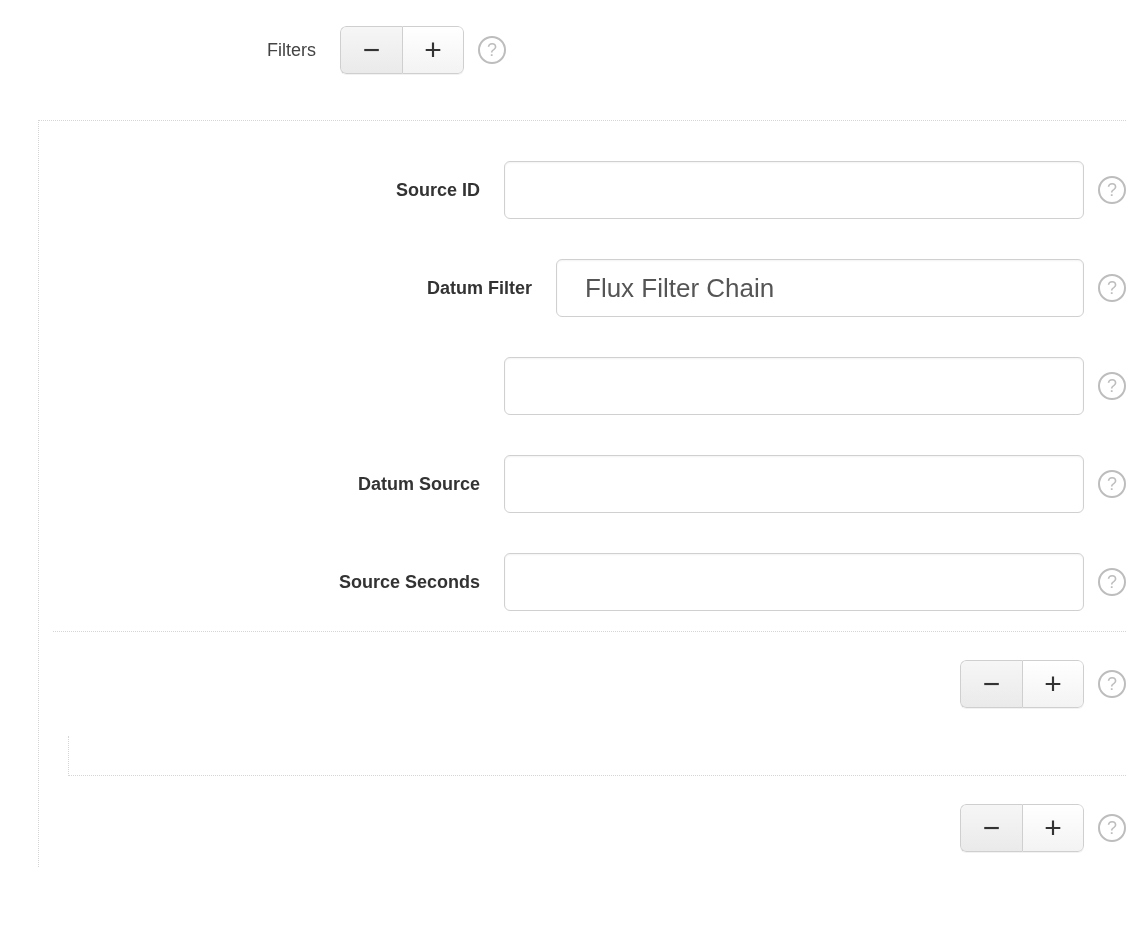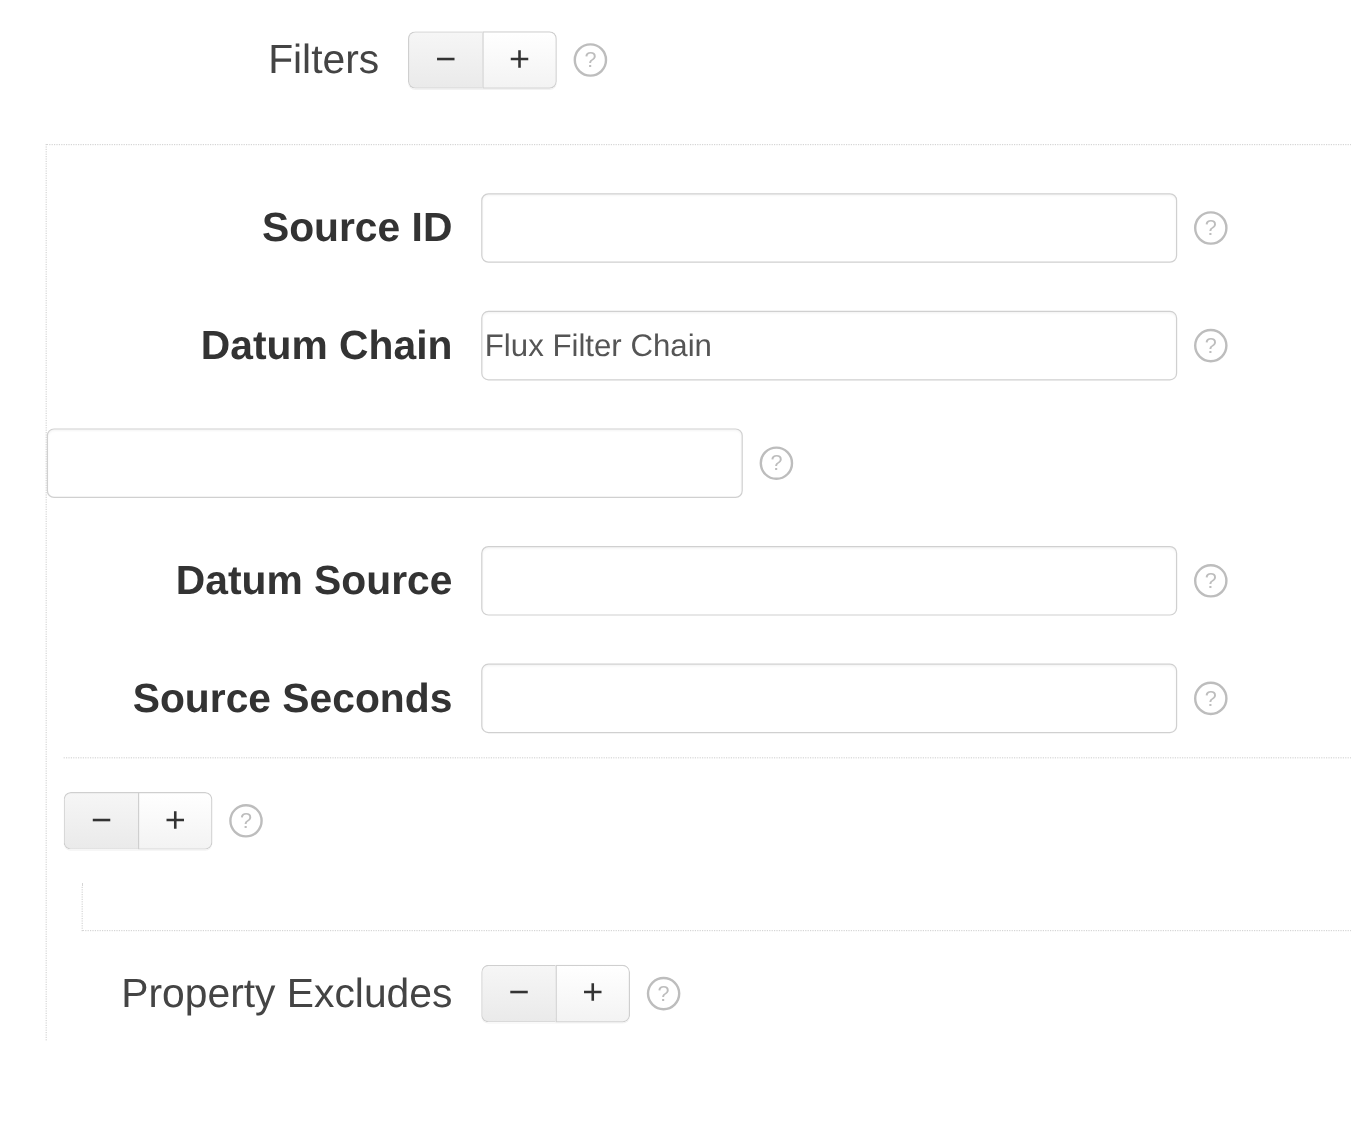--- a/index.html
+++ b/index.html
@@ -16,21 +16,21 @@
     }
     .form-row {
       display: flex;
       align-items: center;
       min-height: 60px;
     }
     .label-cell {
       width: 400px;
       text-align: right;
       padding-right: 24px;
-      font-size: 34px;
+      font-size: 18px;
       color: #333;
     }
     .label-bold {
       font-weight: 700;
     }
     .label-normal {
       font-weight: 400;
       color: #444;
     }
     .control-cell {
@@ -89,45 +89,46 @@
       padding: 0 18px;
       font-size: 26px;
       color: #333;
       background: #fff;
       box-shadow: inset 0 1px 2px rgba(0,0,0,0.05);
     }
     .text-input::placeholder {
       color: #333;
     }
     .select-input {
-      width: 580px;
+      width: 528px;
       height: 58px;
       border: 1px solid #d0d0d0;
       border-radius: 6px;
-      padding: 0 2px;
+      padding: 0 28px;
       font-size: 26px;
       color: #555;
       background: #fff;
       box-shadow: inset 0 1px 2px rgba(0,0,0,0.05);
       display: flex;
       align-items: center;
       cursor: pointer;
     }
     .nested-section {
       border-top: 1px dotted #d5d5d5;
       border-left: 1px dotted #d5d5d5;
       margin-left: 38px;
       margin-top: 40px;
       padding-top: 20px;
       padding-bottom: 15px;
     }
     .nested-row {
       display: flex;
       align-items: center;
       padding: 20px 0;
+      justify-content: flex-end;
     }
     .nested-label {
       width: 362px;
       text-align: right;
       padding-right: 24px;
     }
     .sub-nested {
       margin-left: 15px;
       margin-top: 28px;
       border-left: 1px dotted #d5d5d5;
@@ -166,21 +167,21 @@
     <div class="label-cell label-bold nested-label">Source ID</div>
     <div class="control-cell">
       <input type="text" class="text-input" value="" style="">
       <div class="help-circle">
         <span>?</span>
       </div>
     </div>
   </div>
 
   <div class="nested-row">
-    <div class="label-cell label-bold nested-label">Datum Chain</div>
+    <div class="label-cell label-bold nested-label">Datum Filter</div>
     <div class="control-cell">
       <div class="select-input">
         <span>Flux Filter Chain</span>
       </div>
       <div class="help-circle">
         <span>?</span>
       </div>
     </div>
   </div>
 
@@ -227,21 +228,20 @@
         <div class="help-circle">
           <span>?</span>
         </div>
       </div>
     </div>
     <div class="sub-nested"></div>
   </div>
 
   <div class="divider-row" style="border-top:none;">
     <div class="nested-row" style="padding:28px 0 0 0;">
-      <div class="label-cell label-normal" style="width:348px;">Property Excludes</div>
       <div class="control-cell">
         <div class="btn-group">
           <div class="btn btn-minus">
             <span>−</span>
           </div>
           <div class="btn btn-plus">
             <span>+</span>
           </div>
         </div>
         <div class="help-circle">

